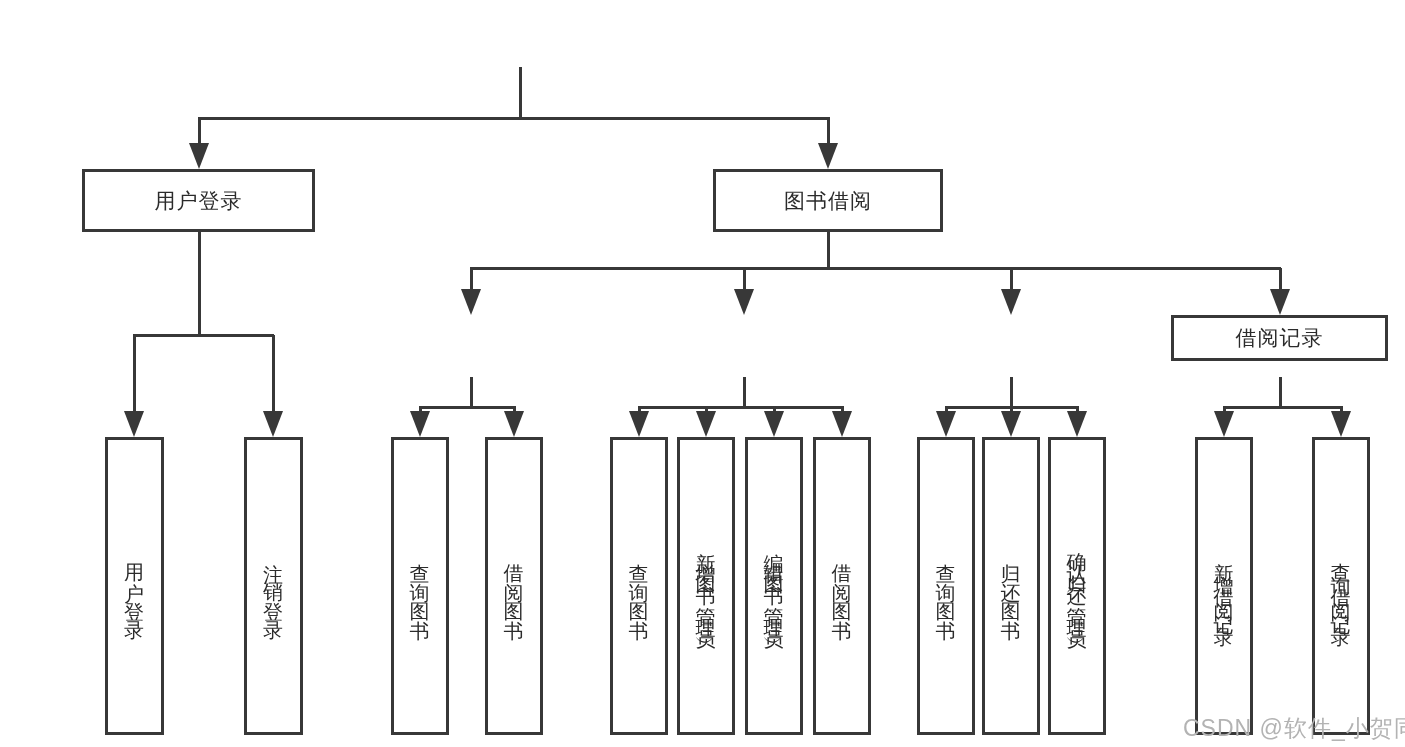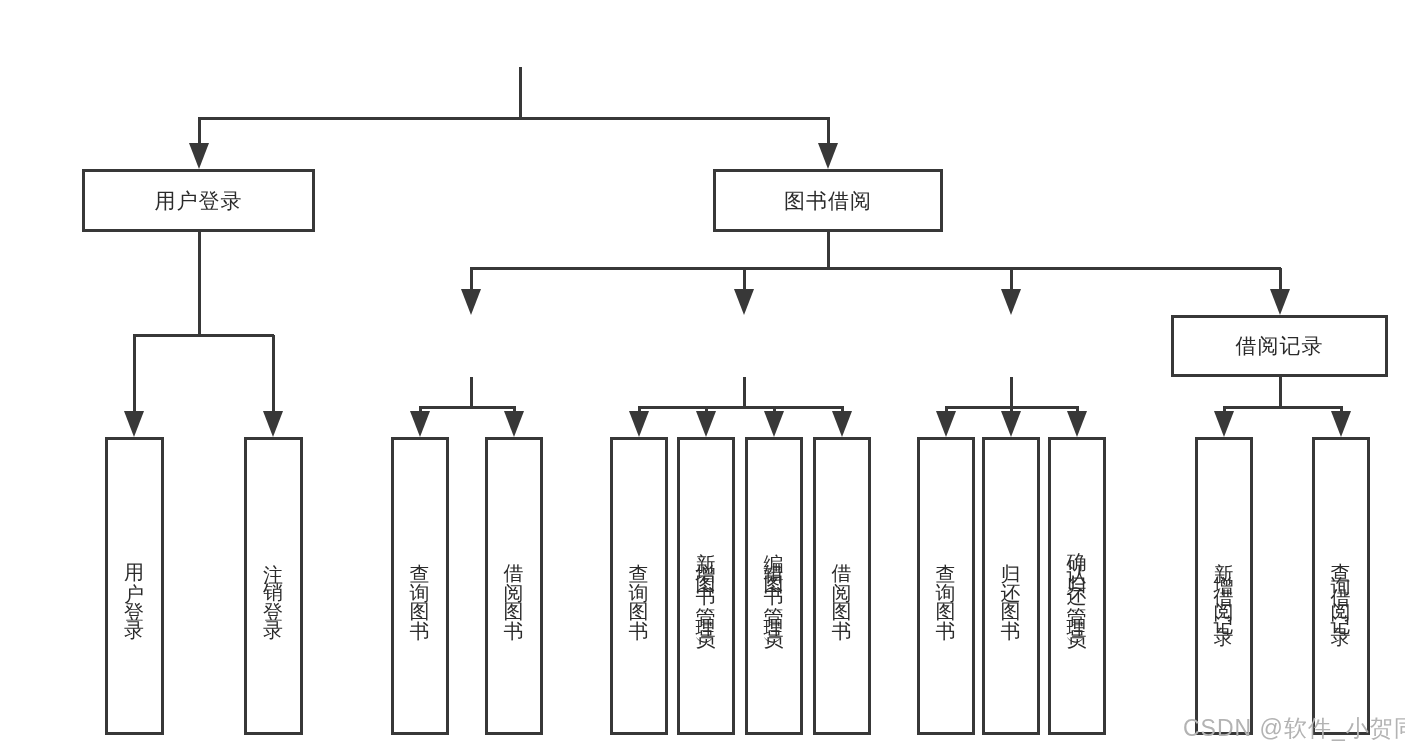--- a/index.html
+++ b/index.html
@@ -109,21 +109,21 @@
   <div class="arrow" style="left:1331px;top:411px;"></div>
 
 
   <div class="node" style="left:82px;top:169px;width:233px;height:63px;">
     <span>用户登录</span>
   </div>
   <div class="node" style="left:713px;top:169px;width:230px;height:63px;">
     <span>图书借阅</span>
   </div>
 
-  <div class="node" style="left:1171px;top:315px;width:217px;height:62px;">
+  <div class="node" style="left:1171px;top:315px;width:217px;height:46px;">
     <span>借阅记录</span>
   </div>
 
   <div class="leaf" style="left:105px;top:437px;width:59px;height:298px;">
     <span class="vtext" style="letter-spacing: 19px;">用户登录</span>
   </div>
   <div class="leaf" style="left:244px;top:437px;width:59px;height:298px;">
     <span class="vtext" style="letter-spacing: 19px;">注销登录</span>
   </div>
 

